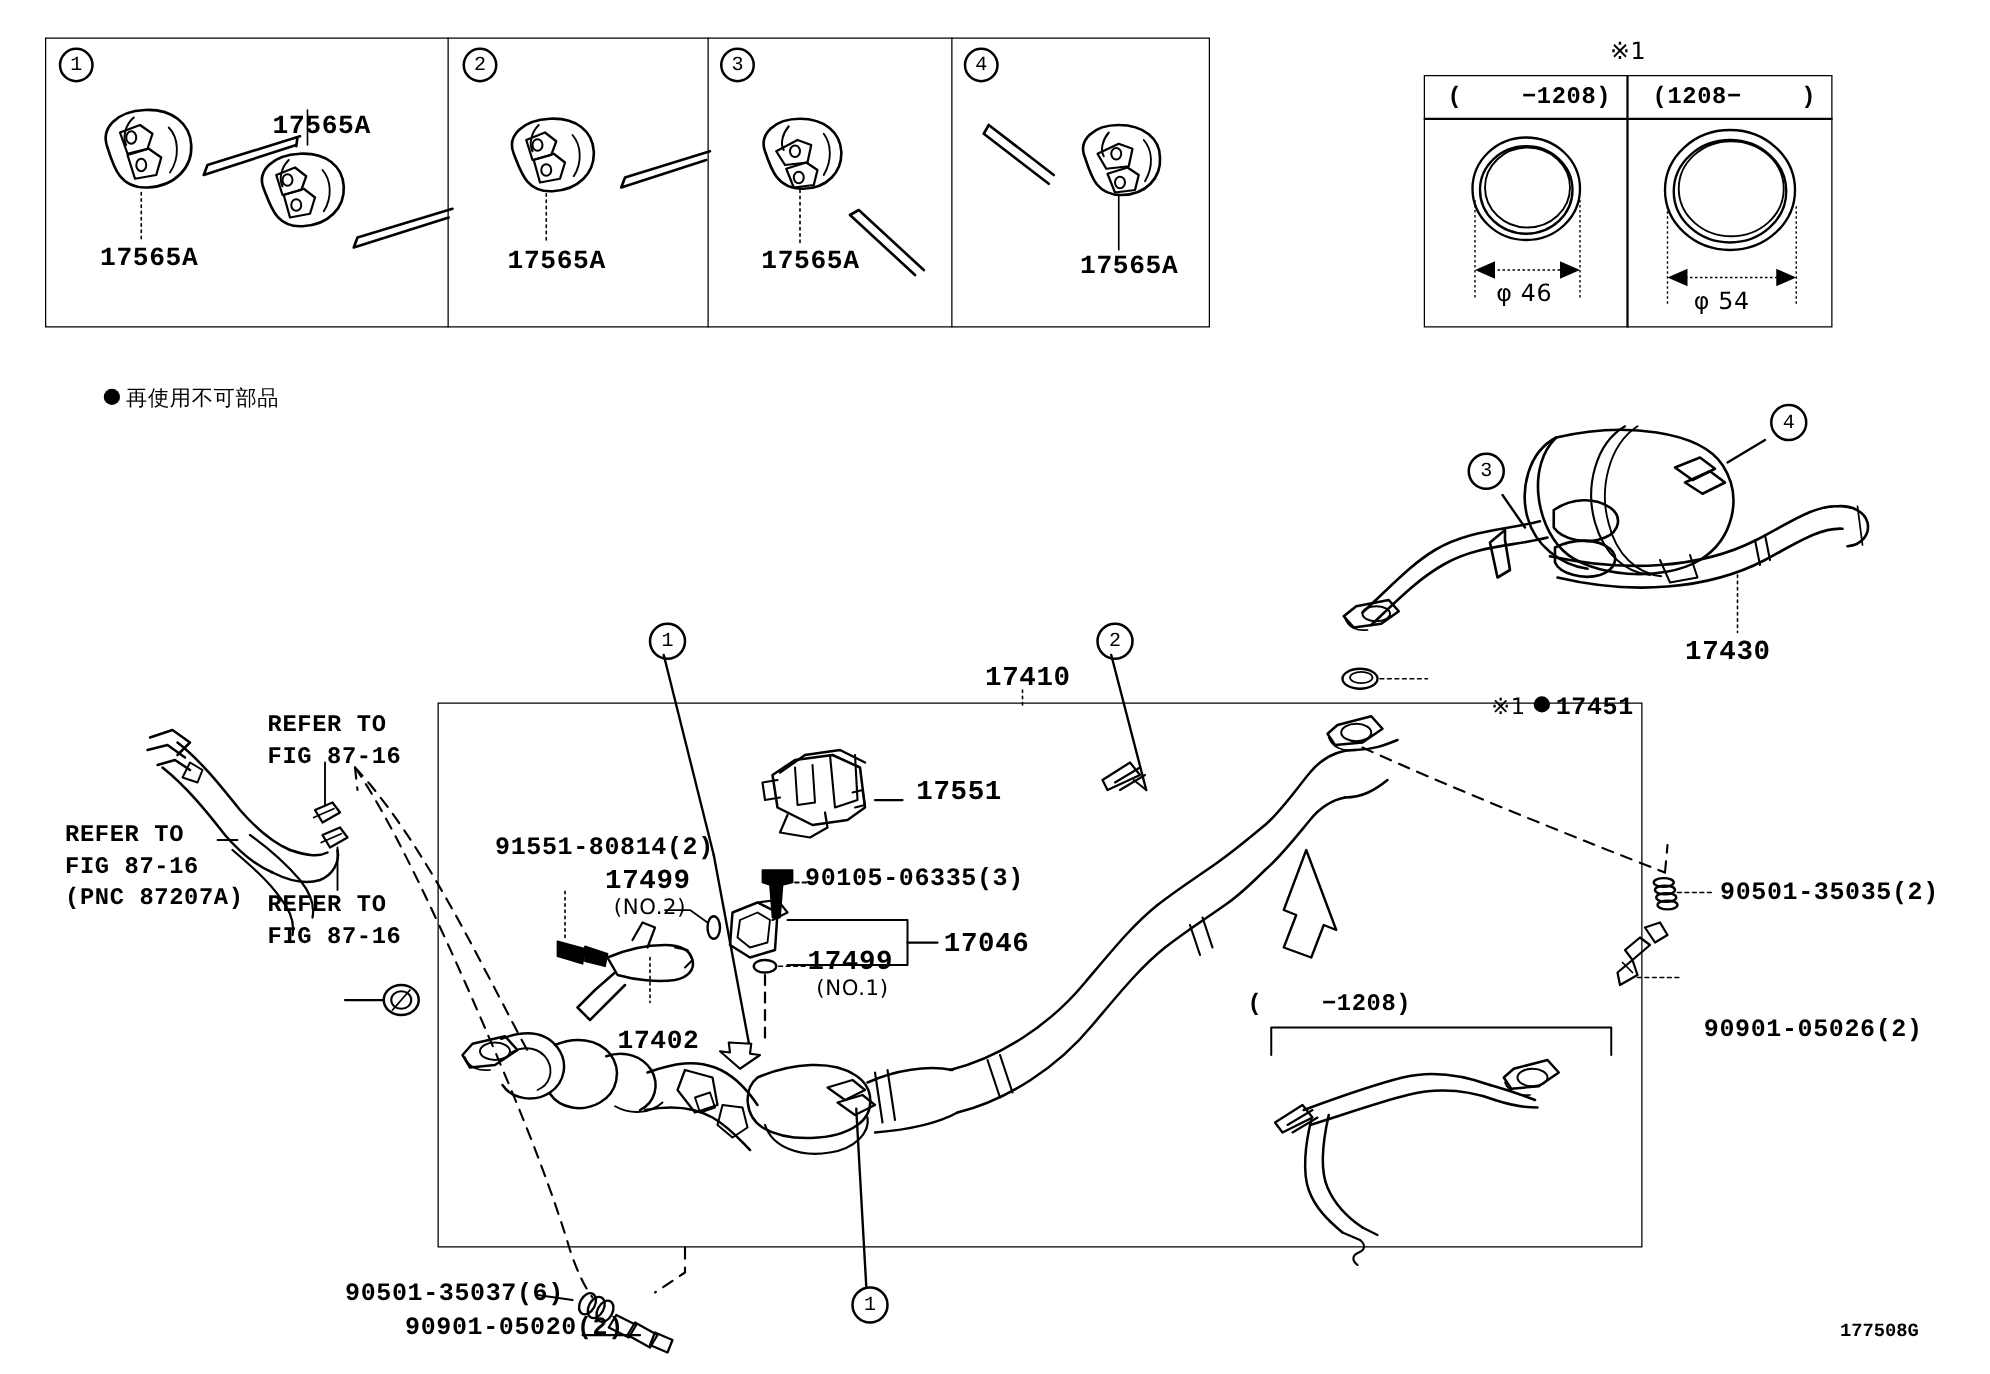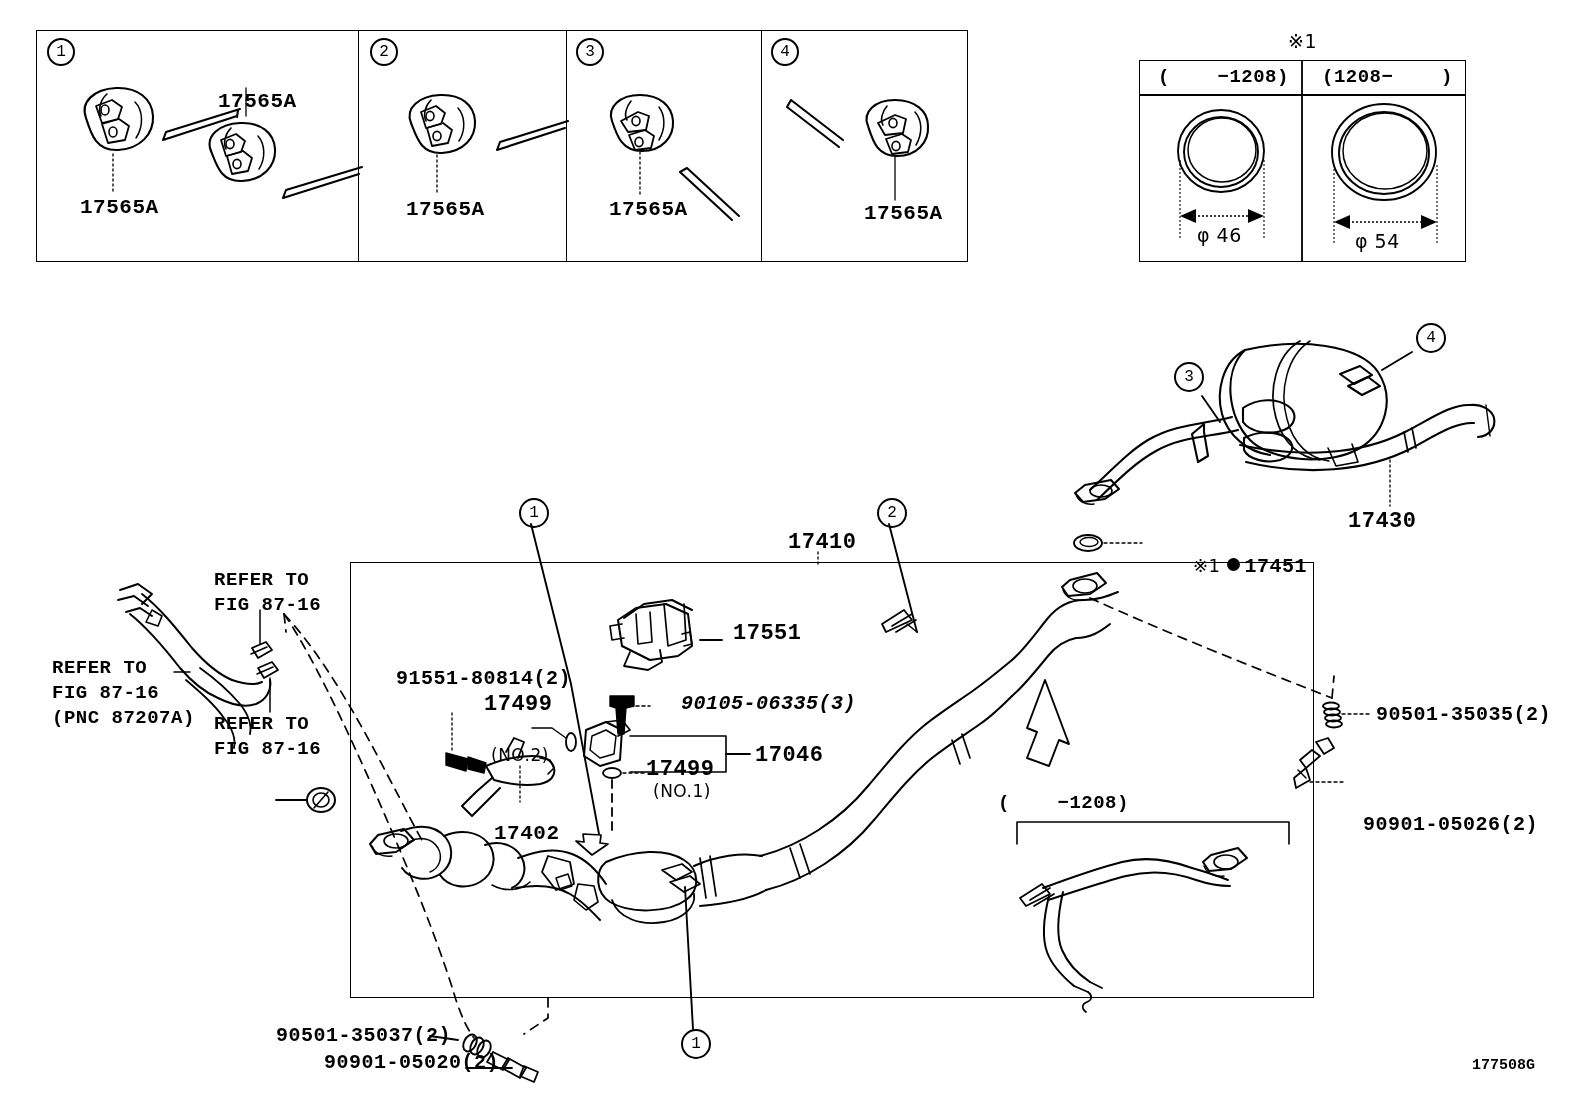--- a/index.html
+++ b/index.html
@@ -148,20 +148,23 @@
       <line x1="1340" y1="222" x2="1431" y2="222" stroke-width="1.3" stroke-dasharray="2 2"></line>
       <polygon points="1334,222 1350,215 1350,229" fill="#000" stroke="none"></polygon>
       <polygon points="1437,222 1421,215 1421,229" fill="#000" stroke="none"></polygon>
     </g>
   </svg>
   <div class="lbl s19" style="left:1158px;top:66px;">(    −1208)</div>
   <div class="lbl s19" style="left:1322px;top:66px;">(1208−    )</div>
   <div class="lbl s19 san" style="left:1197px;top:224px;">φ 46</div>
   <div class="lbl s19 san" style="left:1355px;top:230px;">φ 54</div>
 
+  <div class="lbl s17" style="left:40px;top:288px;">
+    <span class="dot"></span><span class="jp" style="font-size:17px;">再使用不可部品</span>
+  </div>
 
   <svg class="layer">
     <g fill="none" stroke="#000" stroke-width="2.1" stroke-linecap="round" stroke-linejoin="round">
 
       <path d="M1245,350 C1300,337 1360,345 1378,372 C1395,398 1386,432 1360,448 C1330,466 1272,462 1250,440 C1228,418 1222,372 1245,350 Z"></path>
       <path d="M1245,350 C1222,362 1216,392 1222,414 C1228,436 1248,452 1270,455"></path>
       <path d="M1300,341 C1276,355 1268,390 1276,418 C1283,443 1300,458 1320,460" stroke-width="1.7"></path>
       <path d="M1310,341 C1287,356 1279,391 1287,419 C1293,444 1310,459 1329,461" stroke-width="1.5"></path>
 
       <path d="M1090,490 C1112,470 1128,452 1148,440 C1175,424 1205,424 1232,417"></path>
@@ -393,30 +396,30 @@
       <path d="M508,1058 l18,10 l-6,10 l-18,-10 z" stroke-width="1.8"></path>
       <path d="M524,1066 l14,6 l-4,10 l-14,-6 z" stroke-width="1.8"></path>
       <path d="M466,1068 l46,0" stroke-width="1.8"></path>
 
       <path d="M548,998 l0,20 l-24,16" stroke-width="1.7" stroke-dasharray="9 7"></path>
     </g>
   </svg>
 
   <div class="lbl s20" style="left:396px;top:667px;">91551-80814(2)</div>
   <div class="lbl s22" style="left:484px;top:692px;">17499</div>
-  <div class="lbl s17 san" style="left:491px;top:716px;margin-top:29px;">(NO.2)</div>
+  <div class="lbl s17 san" style="left:491px;top:716px;">(NO.2)</div>
   <div class="lbl s21" style="left:494px;top:822px;">17402</div>
   <div class="lbl s22" style="left:733px;top:621px;">17551</div>
-  <div class="lbl s20" style="left:681px;top:692px;font-style:italic;">90105-06335(3)</div>
+  <div class="lbl s20" style="left:644px;top:692px;">90105-06335(3)</div>
   <div class="lbl s22" style="left:646px;top:757px;">17499</div>
   <div class="lbl s17 san" style="left:653px;top:781px;">(NO.1)</div>
   <div class="lbl s22" style="left:755px;top:743px;">17046</div>
   <div class="lbl s20" style="left:1376px;top:703px;">90501-35035(2)</div>
   <div class="lbl s20" style="left:1363px;top:813px;">90901-05026(2)</div>
-  <div class="lbl s20" style="left:276px;top:1024px;">90501-35037(2)</div>
+  <div class="lbl s20" style="left:276px;top:1024px;">90501-35037(6)</div>
   <div class="lbl s20" style="left:324px;top:1051px;">90901-05020(2)</div>
 
   <div class="lbl s19" style="left:998px;top:792px;">(    −1208)</div>
   <svg class="layer">
     <g fill="none" stroke="#000" stroke-width="2" stroke-linecap="round" stroke-linejoin="round">
       <path d="M1017,822 l0,22 M1017,822 l272,0 M1289,822 l0,22" stroke-width="1.6"></path>
 
       <path d="M1043,888 C1070,878 1098,868 1122,862 C1146,856 1170,860 1192,868"></path>
       <path d="M1048,900 C1074,892 1102,882 1126,876 C1150,870 1174,872 1196,880"></path>
       <path d="M1192,868 C1206,872 1218,876 1228,880"></path>

